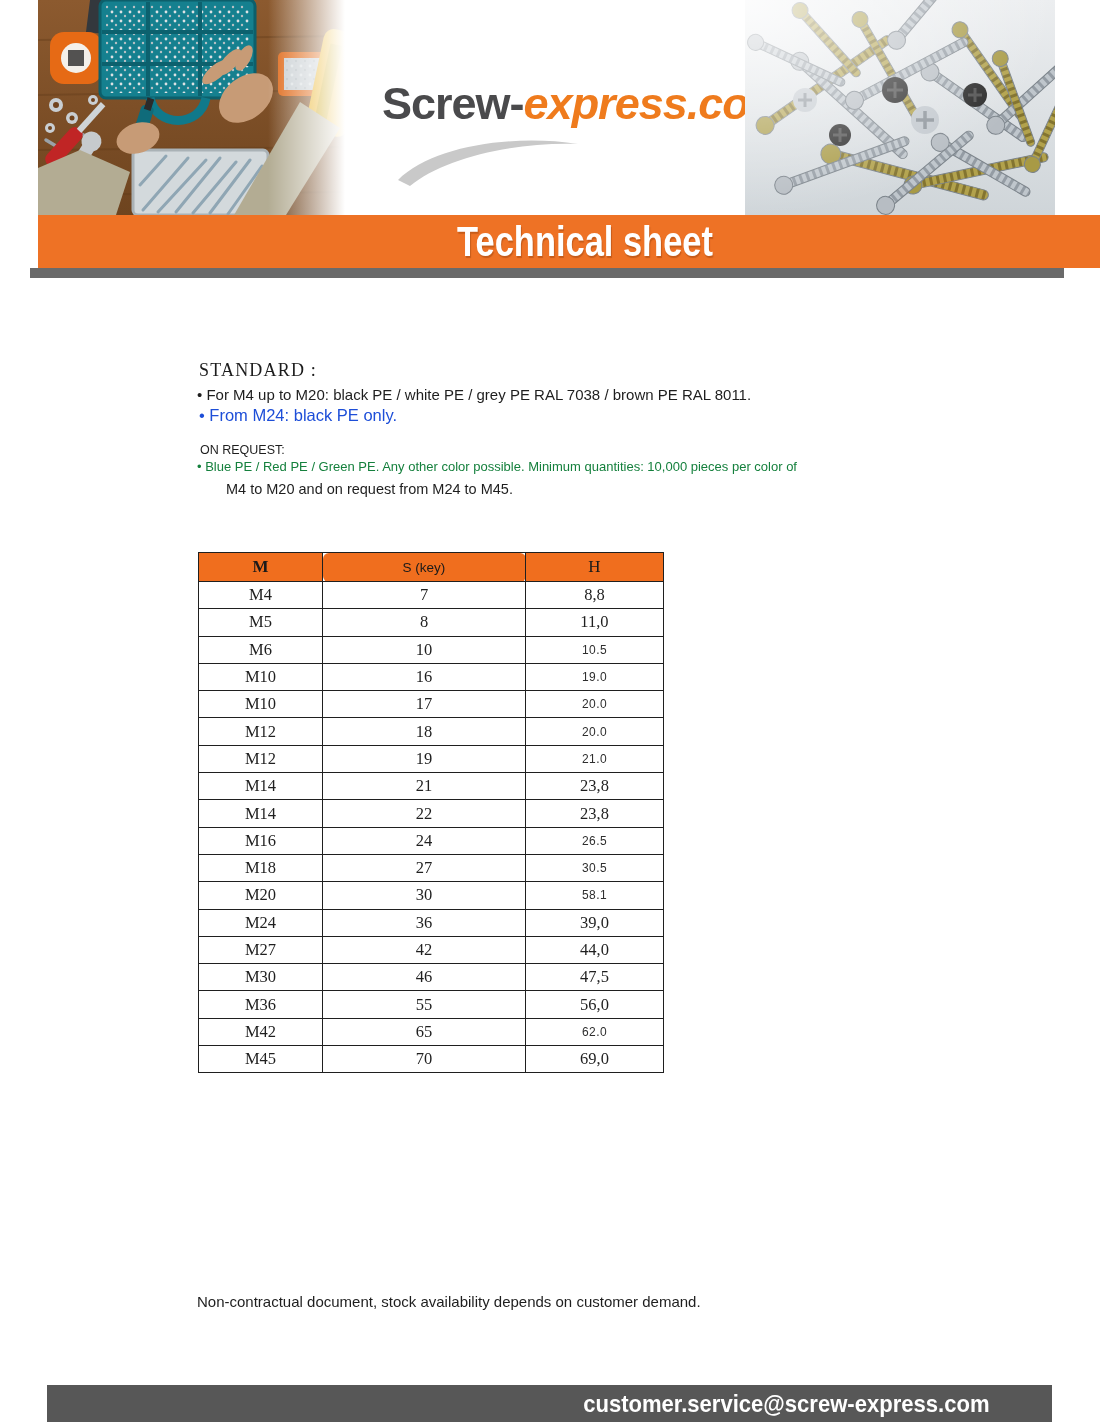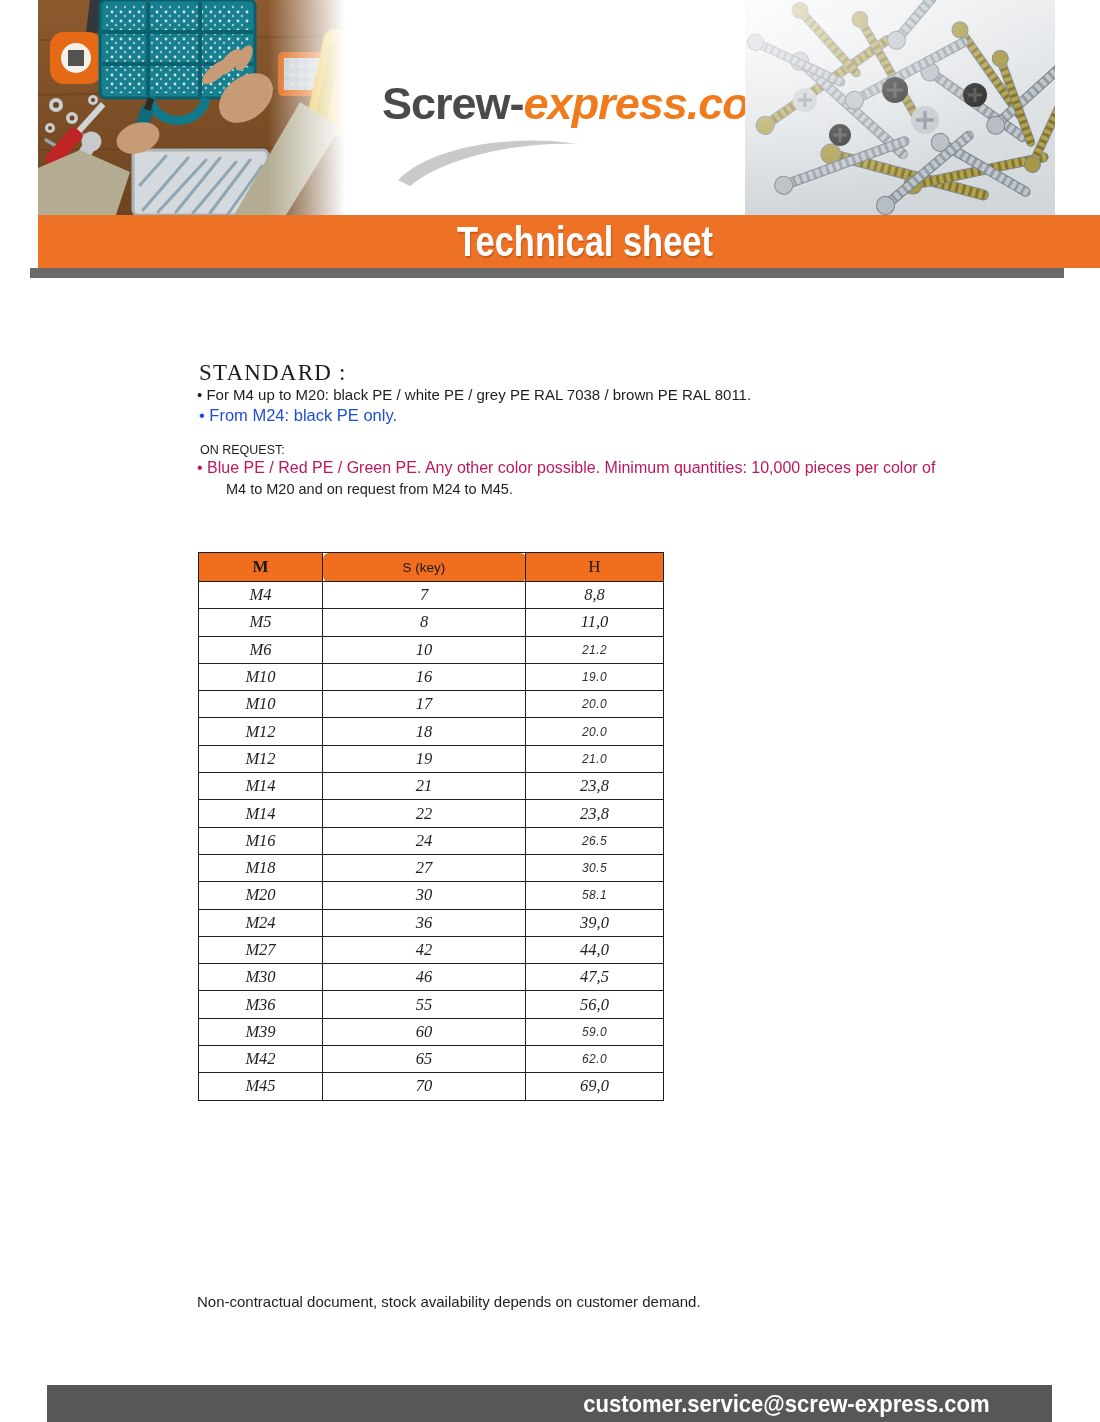--- a/index.html
+++ b/index.html
@@ -18,38 +18,38 @@
   #swoosh{position:absolute;left:392px;top:128px;}
 
   #banner{position:absolute;left:38px;top:215px;width:1095px;height:53px;background:#ee7225;
           display:flex;align-items:center;justify-content:center;}
   #banner .title{color:#ffffff;font-weight:bold;font-size:42px;transform:scaleX(0.82);
                  letter-spacing:0px;text-shadow:1px 2px 1px rgba(120,50,5,.35);}
   #gray-strip{position:absolute;left:30px;top:268px;width:1034px;height:10px;background:#6a6a6a;}
 
   
   .serif{font-family:"Liberation Serif","DejaVu Serif",serif;}
-  #standard-title{position:absolute;left:199px;top:360px;font-size:23px;letter-spacing:1.2px;
+  #standard-title{position:absolute;left:199px;top:360px;font-size:18px;letter-spacing:1.2px;
                   color:#1c1c1c;}
   #std-b1{position:absolute;left:197px;top:386px;font-size:15px;color:#1e1e1e;text-align:right;}
   #std-b2{position:absolute;left:199px;top:406px;font-size:16.5px;color:#1d4ed8;}
   #onreq-title{position:absolute;left:200px;top:443px;font-size:12.5px;color:#1e1e1e;}
-  #onreq-b1{position:absolute;left:197px;top:459px;font-size:16px;color:#be185d;}
+  #onreq-b1{position:absolute;left:197px;top:459px;font-size:13px;color:#15803d;}
   #onreq-b2{position:absolute;left:197px;top:481px;font-size:14.5px;color:#1e1e1e;margin-left:29px;}
 
   
   #spec-table{position:absolute;left:198px;top:552px;width:465px;border-collapse:collapse;
               table-layout:fixed;}
   #spec-table th,#spec-table td{border:1.5px solid #1f1f1f;text-align:center;padding:0;}
   #spec-table thead th{background:#f06e1e;height:28px;color:#1a1a1a;}
   th.col-m{font-family:"Liberation Serif",serif;font-weight:bold;font-size:17px;}
   th.col-s{font-family:"Liberation Sans",sans-serif;font-weight:normal;font-size:13.5px;color:#262626;border-radius:6px;}
   th.col-h{font-family:"Liberation Serif",serif;font-weight:normal;font-size:17px;}
   #spec-table td{height:26.3px;font-family:"Liberation Serif","DejaVu Serif",serif;
-                 font-size:16.5px;color:#1f1f1f;background:#ffffff;font-style:italic;}
+                 font-size:16.5px;color:#1f1f1f;background:#ffffff;}
   #spec-table td.h-small{font-family:"Liberation Sans",sans-serif;font-size:12px;color:#2e2e2e;
                          letter-spacing:.4px;}
 
   
   #note{position:absolute;left:197px;top:1293px;font-size:15px;color:#1e1e1e;}
   #footer-bar{position:absolute;left:47px;top:1385px;width:1005px;height:37px;background:#575757;
               display:flex;align-items:center;justify-content:flex-end;}
   #footer-bar .email{color:#ffffff;font-weight:bold;font-size:24.5px;margin-right:62px;
                      transform:scaleX(0.9);transform-origin:right center;letter-spacing:0px;}
 </style>
@@ -313,21 +313,21 @@
           <td>8,8</td>
         </tr>
         <tr>
           <td>M5</td>
           <td>8</td>
           <td>11,0</td>
         </tr>
         <tr>
           <td>M6</td>
           <td>10</td>
-          <td class="h-small">21.2</td>
+          <td class="h-small">10.5</td>
         </tr>
         <tr>
           <td>M10</td>
           <td>16</td>
           <td class="h-small">19.0</td>
         </tr>
         <tr>
           <td>M10</td>
           <td>17</td>
           <td class="h-small">20.0</td>
@@ -379,25 +379,20 @@
         </tr>
         <tr>
           <td>M30</td>
           <td>46</td>
           <td>47,5</td>
         </tr>
         <tr>
           <td>M36</td>
           <td>55</td>
           <td>56,0</td>
-        </tr>
-        <tr>
-          <td>M39</td>
-          <td>60</td>
-          <td class="h-small">59.0</td>
         </tr>
         <tr>
           <td>M42</td>
           <td>65</td>
           <td class="h-small">62.0</td>
         </tr>
         <tr>
           <td>M45</td>
           <td>70</td>
           <td>69,0</td>

